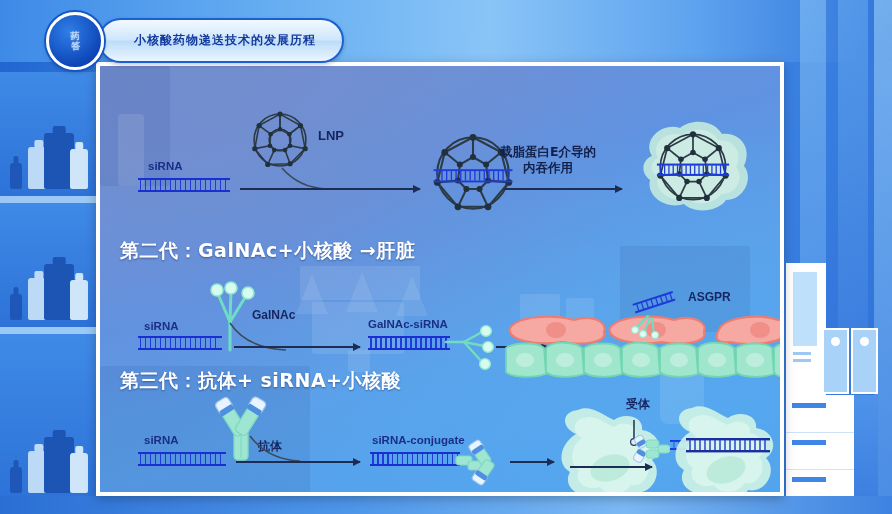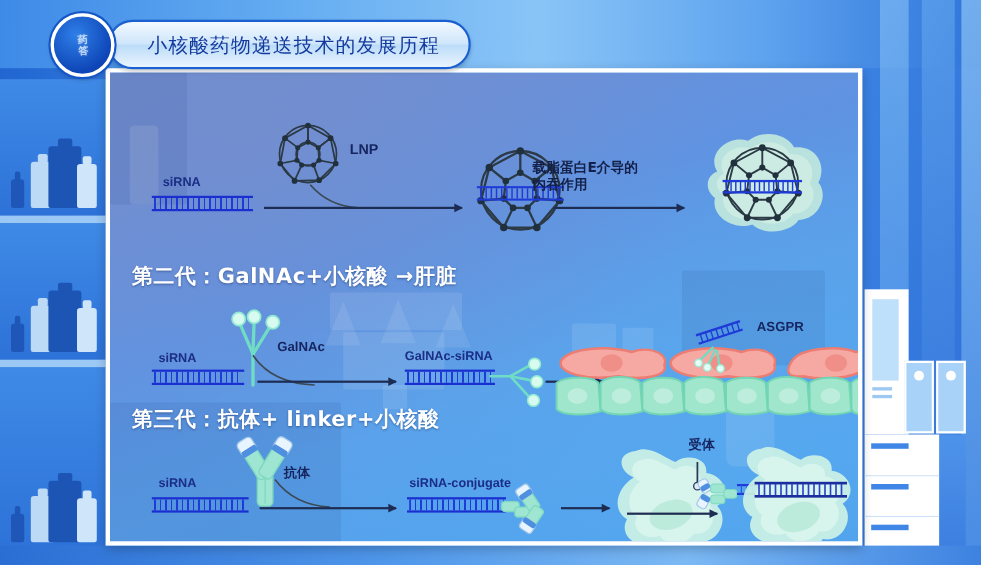--- a/index.html
+++ b/index.html
@@ -35,21 +35,21 @@
     background:radial-gradient(circle at 38% 32%,#2f7fe8,#0e46b8 70%,#0b39a0 100%);
     border:3px solid #ffffff;box-shadow:0 0 0 2px #1456c8, 0 2px 5px rgba(0,0,0,.28);
     display:flex;align-items:center;justify-content:center;z-index:12;overflow:hidden;}
   .logo-glyph{color:#cfe4ff;font-size:9px;line-height:10px;font-weight:bold;
     letter-spacing:0px;text-align:center;transform:rotate(-4deg);opacity:.92;
     text-shadow:0 0 2px rgba(255,255,255,.5);white-space:pre;}
   .title-pill{position:absolute;left:98px;top:18px;height:45px;padding:0 26px 0 34px;
     display:flex;align-items:center;border-radius:24px;z-index:11;
     background:linear-gradient(180deg,#f2f9ff 0%,#cfe6fb 48%,#bcdcf8 52%,#eaf5ff 100%);
     border:2px solid #1b60d0;box-shadow:0 2px 4px rgba(0,0,0,.22);}
-  .title-text{font-size:18px;font-weight:normal;color:#143a9e;letter-spacing:1px;
+  .title-text{font-size:12px;font-weight:bold;color:#143a9e;letter-spacing:1px;
     font-family:"DejaVu Sans","Liberation Sans",sans-serif;}
 
   
   .panel{position:absolute;left:96px;top:62px;width:688px;height:434px;
     border:4px solid #ffffff;box-shadow:0 3px 10px rgba(0,0,0,.25);
     background:linear-gradient(160deg,#6f8fd0 0%,#6b90d8 18%,#5f93e2 40%,#5aa0ea 62%,#52a2ee 85%,#4f9fec 100%);
     overflow:hidden;}
   .panel-wash{position:absolute;inset:0;
     background:
       radial-gradient(ellipse at 18% 12%, rgba(120,140,200,.55), rgba(120,140,200,0) 55%),
@@ -266,21 +266,21 @@
                 <line x1="67" y1="48" x2="67" y2="58"></line>
               <line x1="72" y1="48" x2="72" y2="58"></line>
                 <line x1="77" y1="48" x2="77" y2="58"></line>
               <line x1="82" y1="48" x2="82" y2="58"></line>
                 <line x1="87" y1="48" x2="87" y2="58"></line>
             </g>
           </g>
         </svg>
       </div>
 
-      <div class="cn-caption" style="left:384px;top:78px;">载脂蛋白E介导的
+      <div class="cn-caption" style="left:400px;top:78px;text-align:center;">载脂蛋白E介导的
 内吞作用</div>
       <div class="arrow" style="left:404px;top:122px;width:118px;"></div>
 
       <div class="blob" style="left:536px;top:50px;">
         <svg width="120" height="100" viewBox="0 0 120 100">
           <path d="M16 40 C6 24, 26 6, 44 12 C56 2, 78 4, 86 18 C106 16, 116 34, 108 50
                    C118 62, 108 84, 90 84 C82 96, 58 98, 48 88 C30 94, 10 80, 14 64
                    C4 56, 6 44, 16 40 Z" fill="#c9efdd" opacity="0.85"></path>
           <path d="M22 42 C14 28, 30 14, 46 19 C58 10, 76 12, 82 24 C99 23, 107 38, 100 51
                    C109 62, 100 79, 85 78 C78 89, 58 90, 50 82 C34 87, 18 75, 22 61
@@ -454,21 +454,21 @@
             <circle cx="3" cy="44" r="3.4"></circle>
               <circle cx="11" cy="48" r="3.4"></circle>
               <circle cx="23" cy="49" r="3.4"></circle>
           </g>
         </svg>
       </div>
       <div class="lbl" style="left:588px;top:62px;color:#16255f;font-size:12px;">ASGPR</div>
     </div>
 
     <div class="row" style="top:288px;height:146px;">
-      <div class="row-title" style="left:20px;top:14px;">第三代：抗体+ linker+小核酸</div>
+      <div class="row-title" style="left:20px;top:14px;">第三代：抗体+ siRNA+小核酸</div>
 
       <div class="sirna" style="left:38px;top:98px;width:88px;height:14px;">
         <div class="strand" style="top:0;"></div>
         <div class="rungs"></div>
         <div class="strand" style="top:12px;"></div>
       </div>
       <div class="lbl" style="left:44px;top:80px;">siRNA</div>
 
       <div class="nolbl" style="left:110px;top:40px;">
         <svg width="64" height="74">
@@ -482,21 +482,21 @@
             <rect x="23" y="9" width="15" height="6" rx="2" fill="#4f8fe0"></rect>
           </g>
 
           <g transform="rotate(32 31 38)">
             <rect x="24" y="12" width="13" height="28" rx="4" fill="#9fe6d2" stroke="#7fd9c0" stroke-width="1.4"></rect>
             <rect x="23" y="0" width="15" height="14" rx="4" fill="#e8f4ff" stroke="#9fc5e8" stroke-width="1.2"></rect>
             <rect x="23" y="9" width="15" height="6" rx="2" fill="#4f8fe0"></rect>
           </g>
         </svg>
       </div>
-      <div class="lbl dark" style="left:158px;top:68px;font-size:12px;">抗体</div>
+      <div class="lbl dark" style="left:158px;top:84px;font-size:12px;">抗体</div>
       <div class="nolbl" style="left:146px;top:82px;">
         <svg width="56" height="28">
           <path d="M4 0 C 16 16, 32 24, 54 25" stroke="#3c4a57" stroke-width="1.5" fill="none"></path>
         </svg>
       </div>
 
       <div class="arrow" style="left:136px;top:107px;width:124px;"></div>
 
       <div class="sirna" style="left:270px;top:98px;width:90px;height:14px;">
         <div class="strand" style="top:0;"></div>

